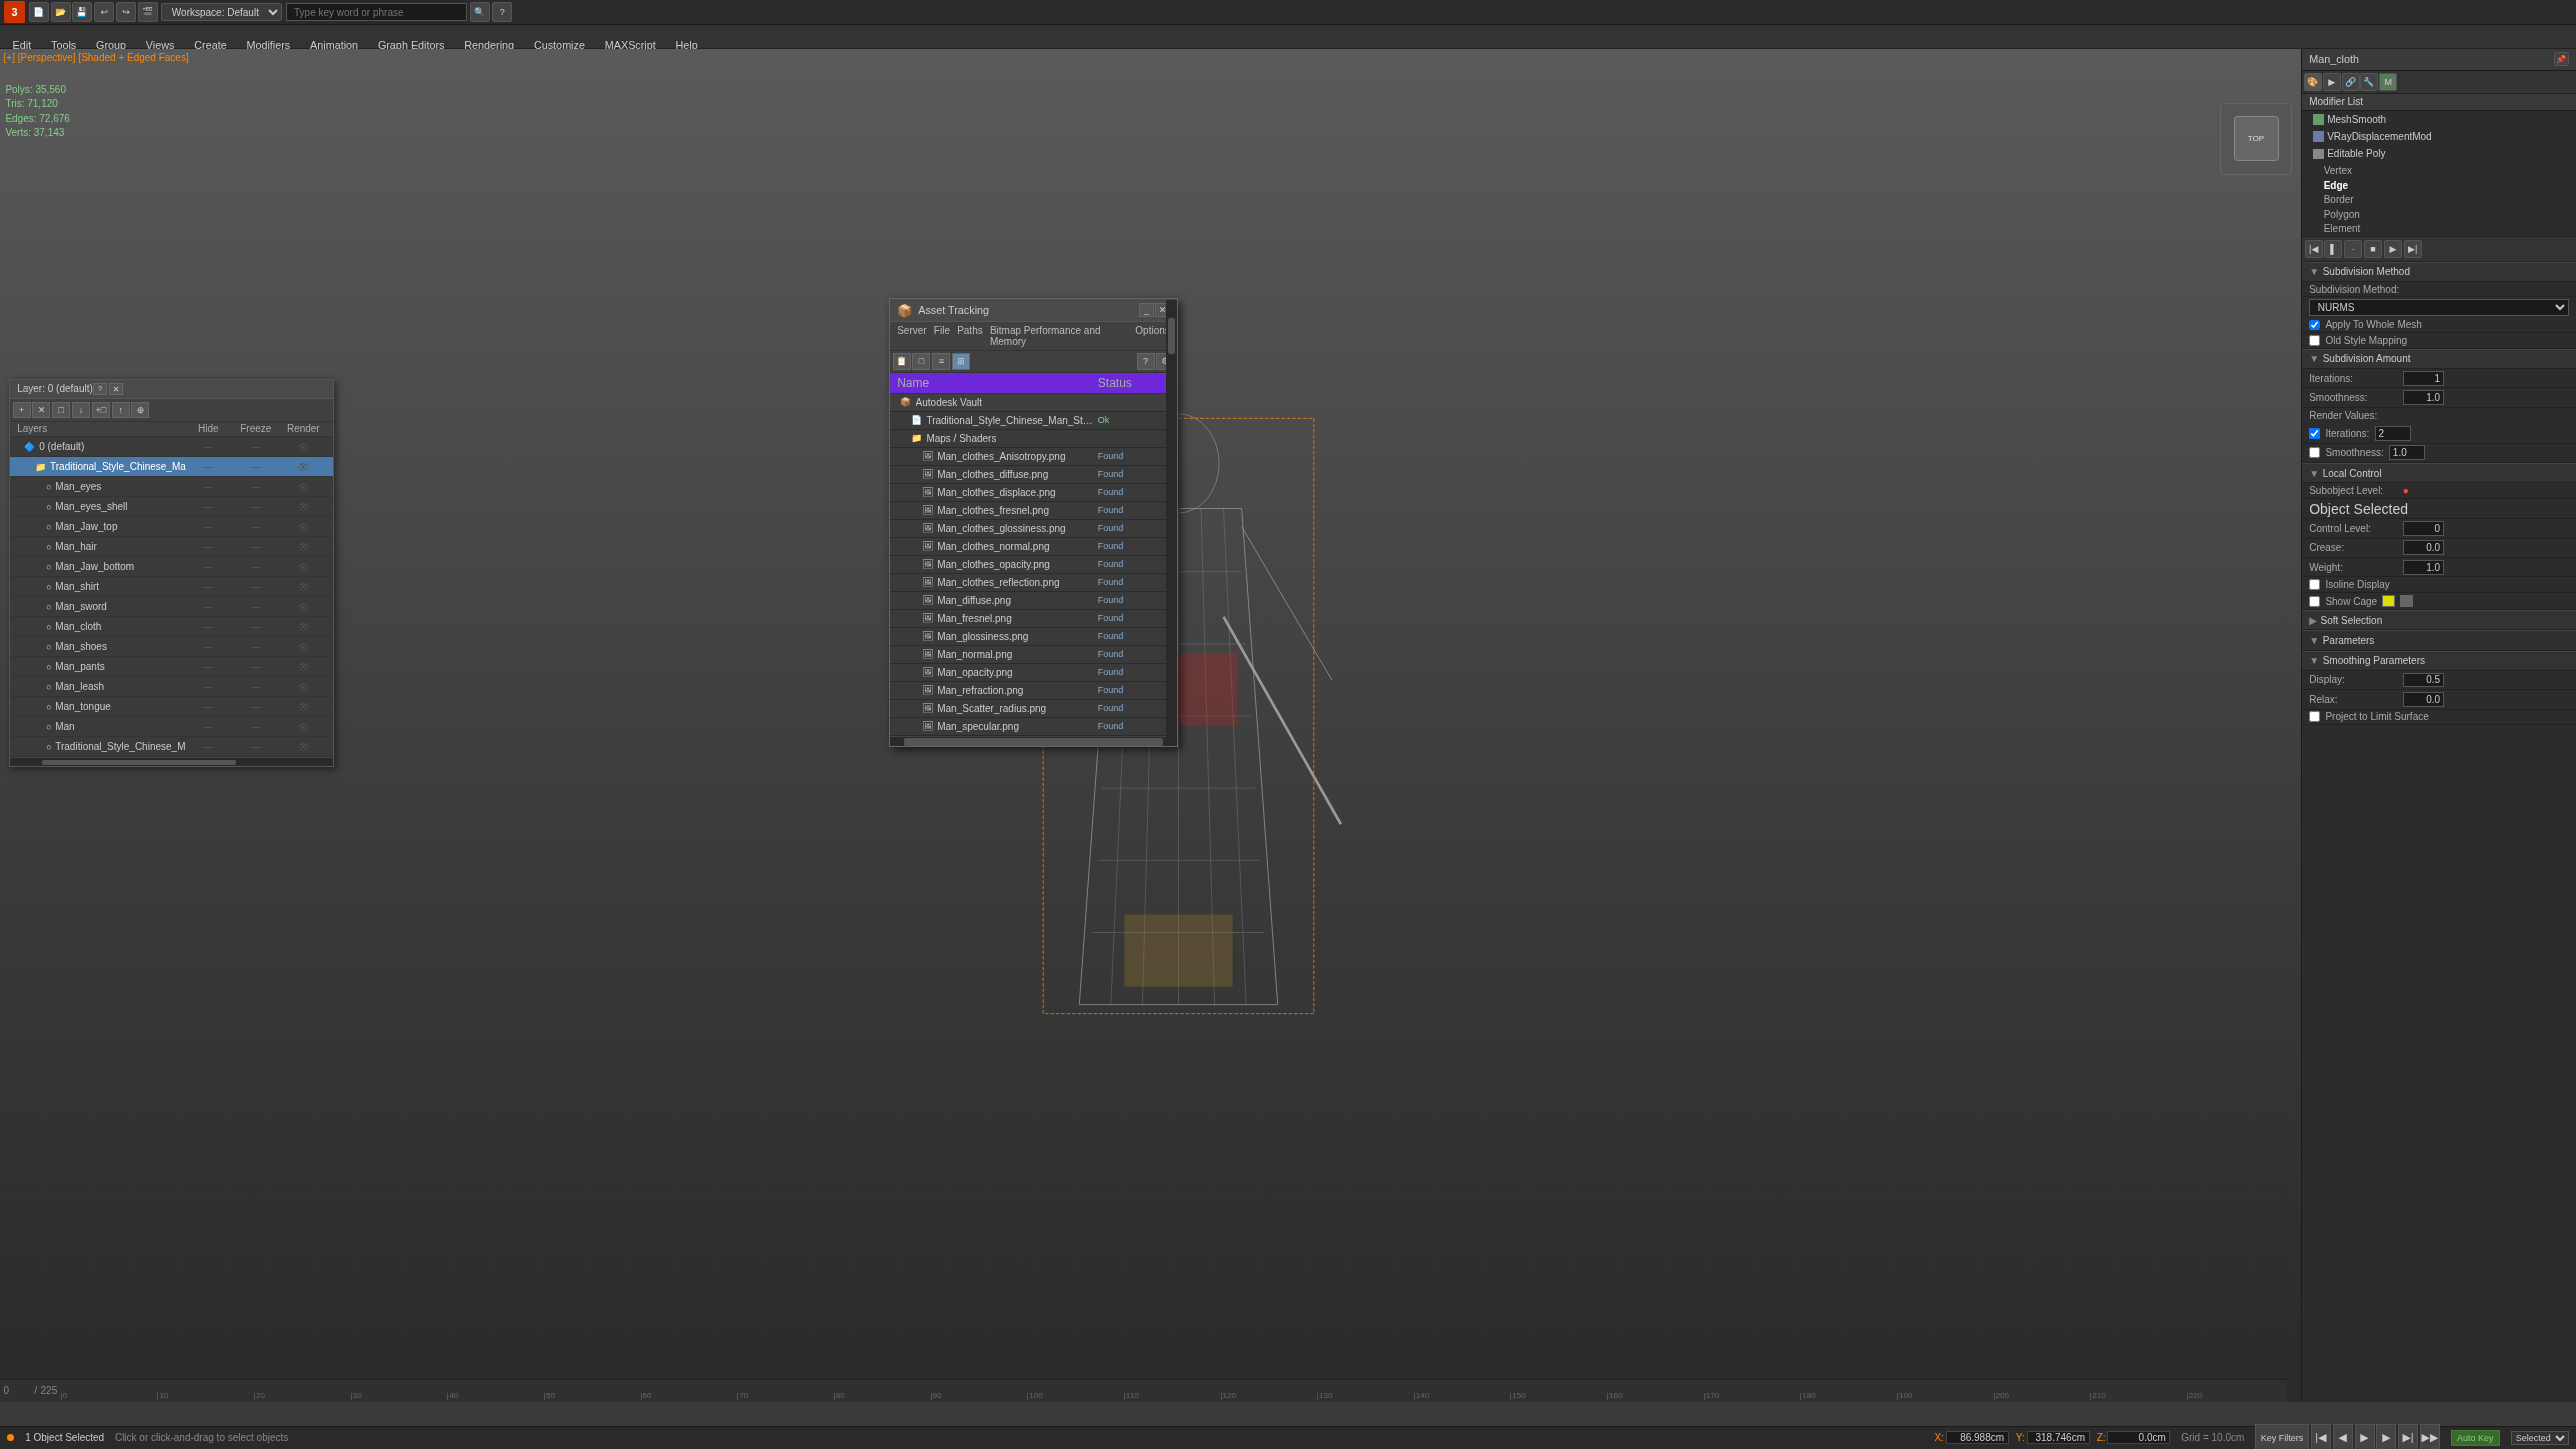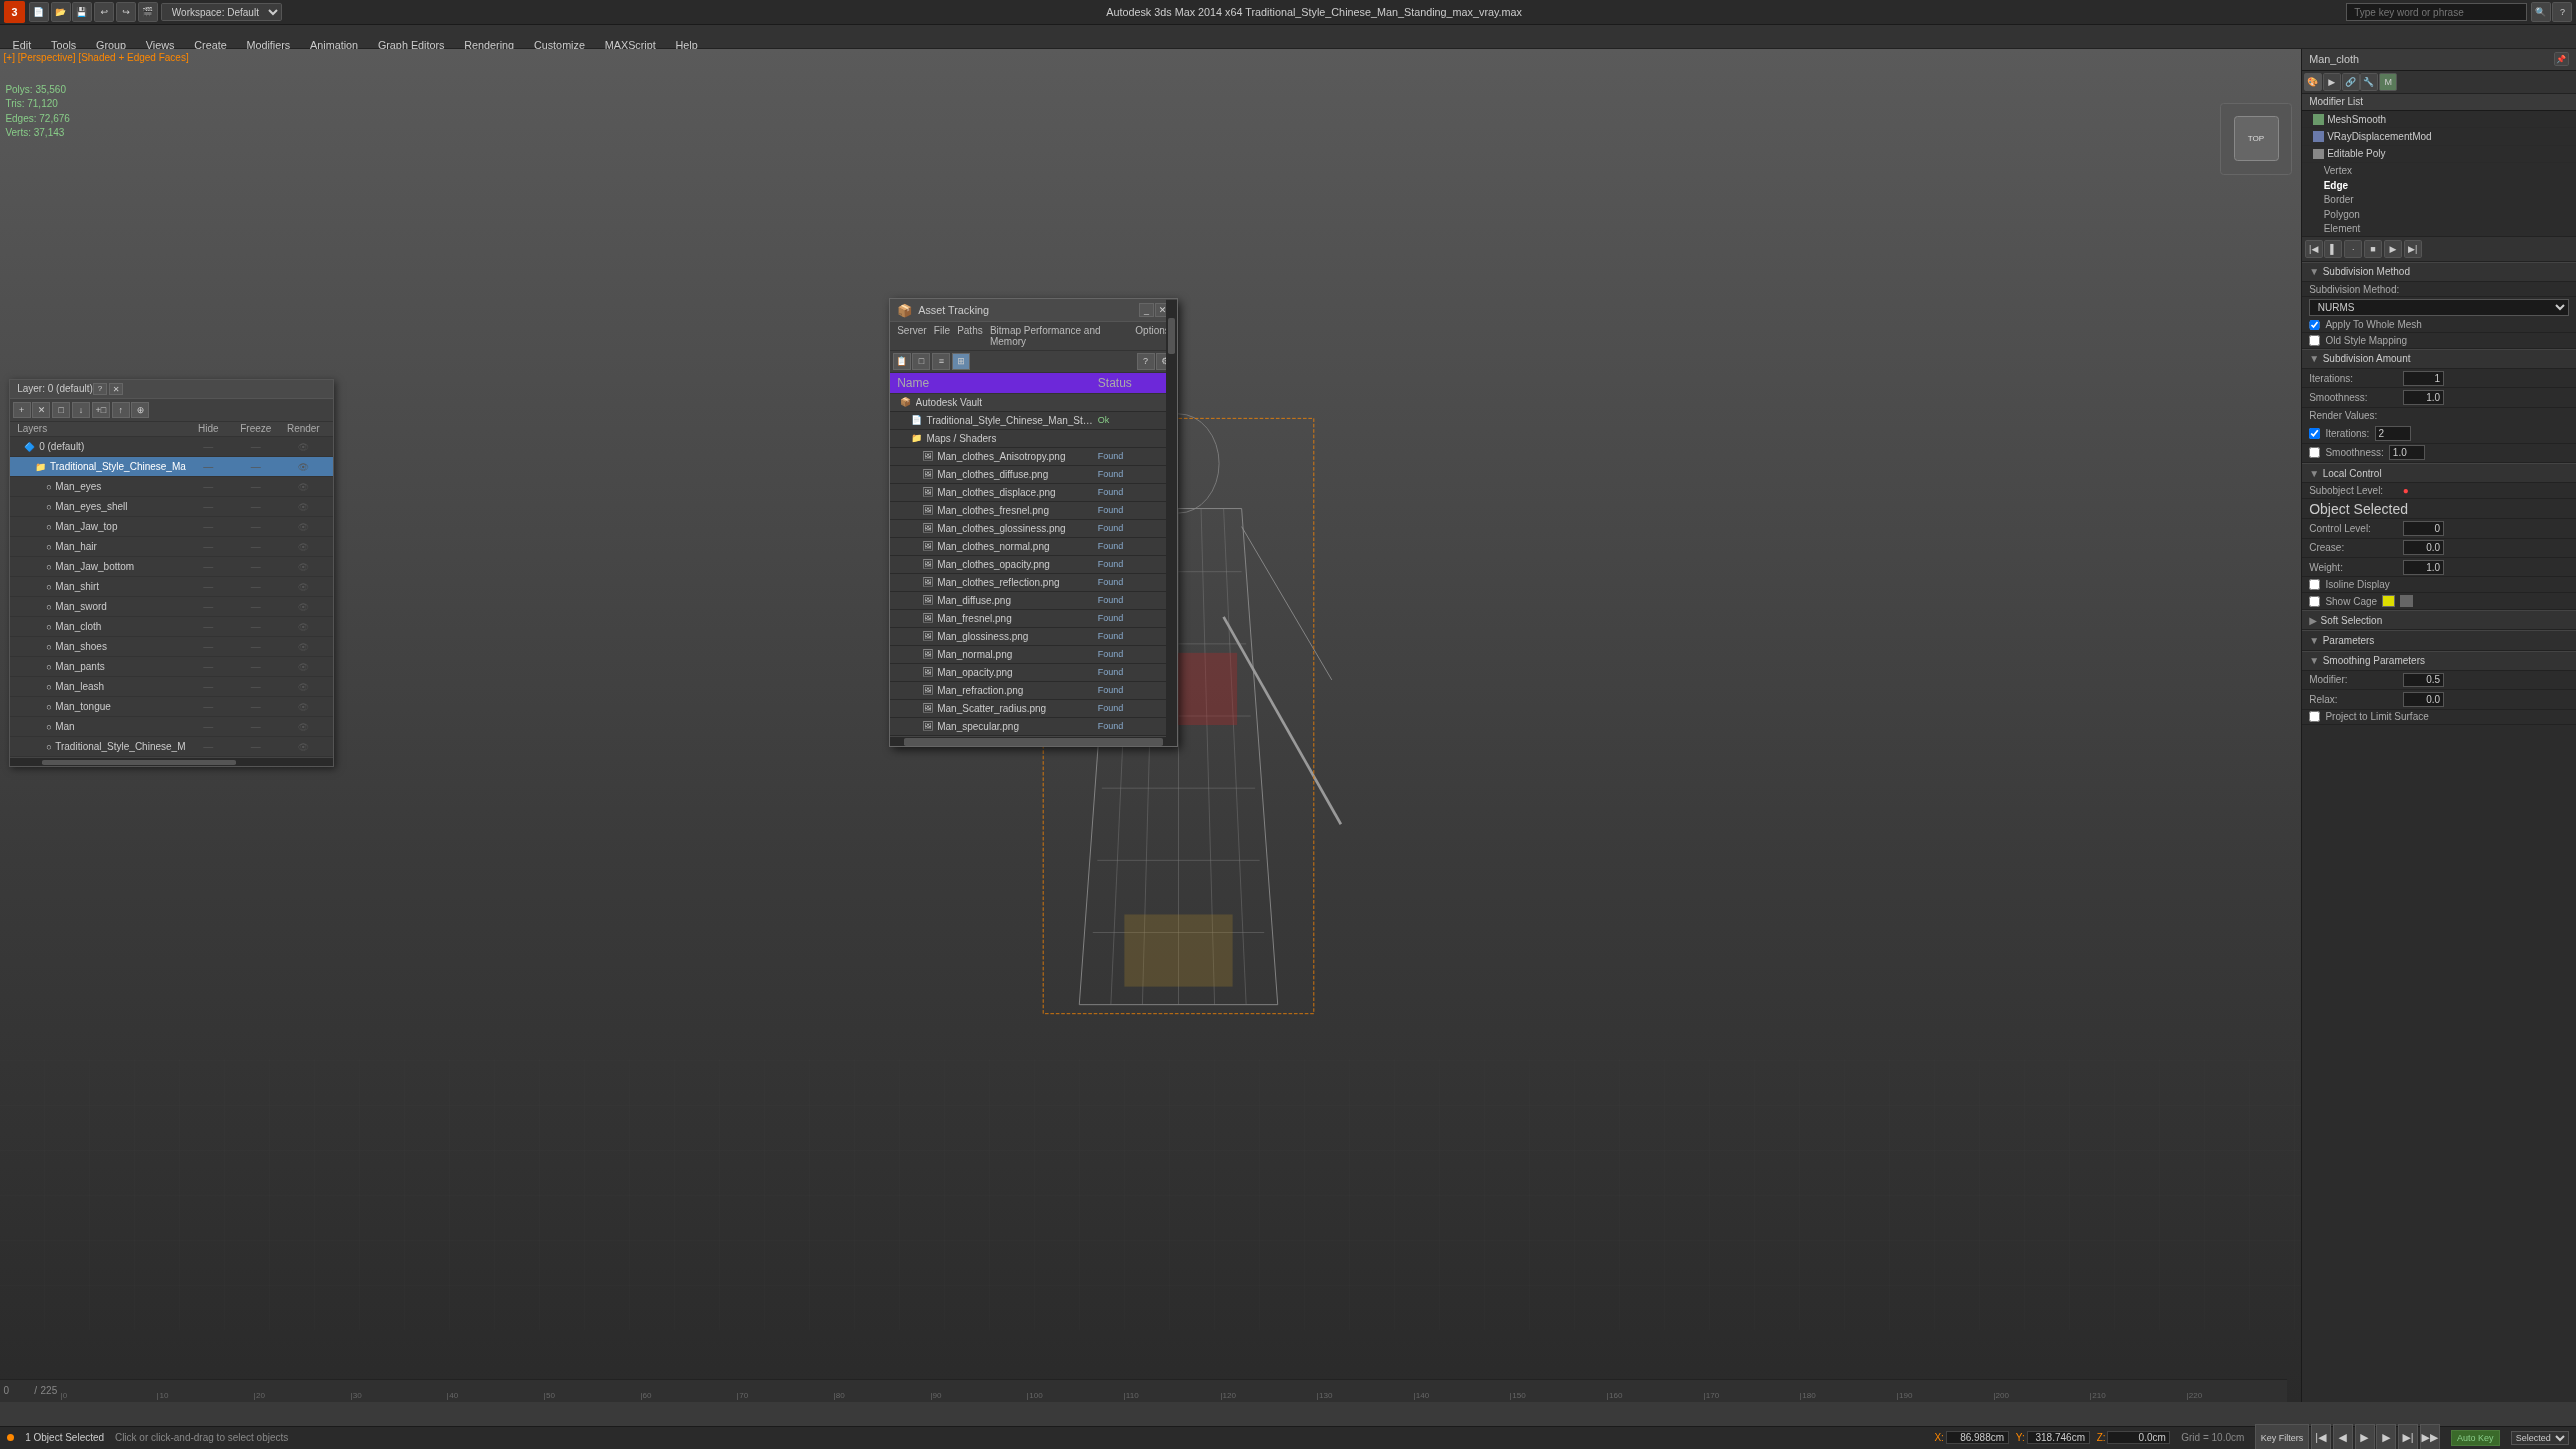--- a/index.html
+++ b/index.html
@@ -516,21 +516,20 @@
     <div class="tb-icon">📄</div>
     <div class="tb-icon">📂</div>
     <div class="tb-icon">💾</div>
     <div class="tb-icon">↩</div>
     <div class="tb-icon">↪</div>
     <div class="tb-icon">🎬</div>
   </div>
   <select class="workspace-dropdown">
     <option>Workspace: Default</option>
   </select>
-  <div class="title-bar">Autodesk 3ds Max  2014 x64    Traditional_Style_Chinese_Man_Standing_max_vray.max</div>
   <input class="search-box" type="text" placeholder="Type key word or phrase" style="">
   <div class="top-icons">
     <div class="tb-icon">🔍</div>
     <div class="tb-icon">?</div>
   </div>
 </div>
 
 <div class="menu-bar">
   <div class="menu-item">Edit</div>
   <div class="menu-item">Tools</div>
@@ -758,21 +757,21 @@
         <span class="arrow">▼</span>
         <span>Parameters</span>
       </div>
 
       <div class="section-header">
         <span class="arrow">▼</span>
         <span>Smoothing Parameters</span>
       </div>
 
       <div class="property-row">
-        <span class="property-label">Modifier:</span>
+        <span class="property-label">Display:</span>
         <div class="spinner-input">
           <input type="text" value="0.5" style="">
         </div>
       </div>
       <div class="property-row">
         <span class="property-label">Relax:</span>
         <div class="spinner-input">
           <input type="text" value="0.0" style="">
         </div>
       </div>

